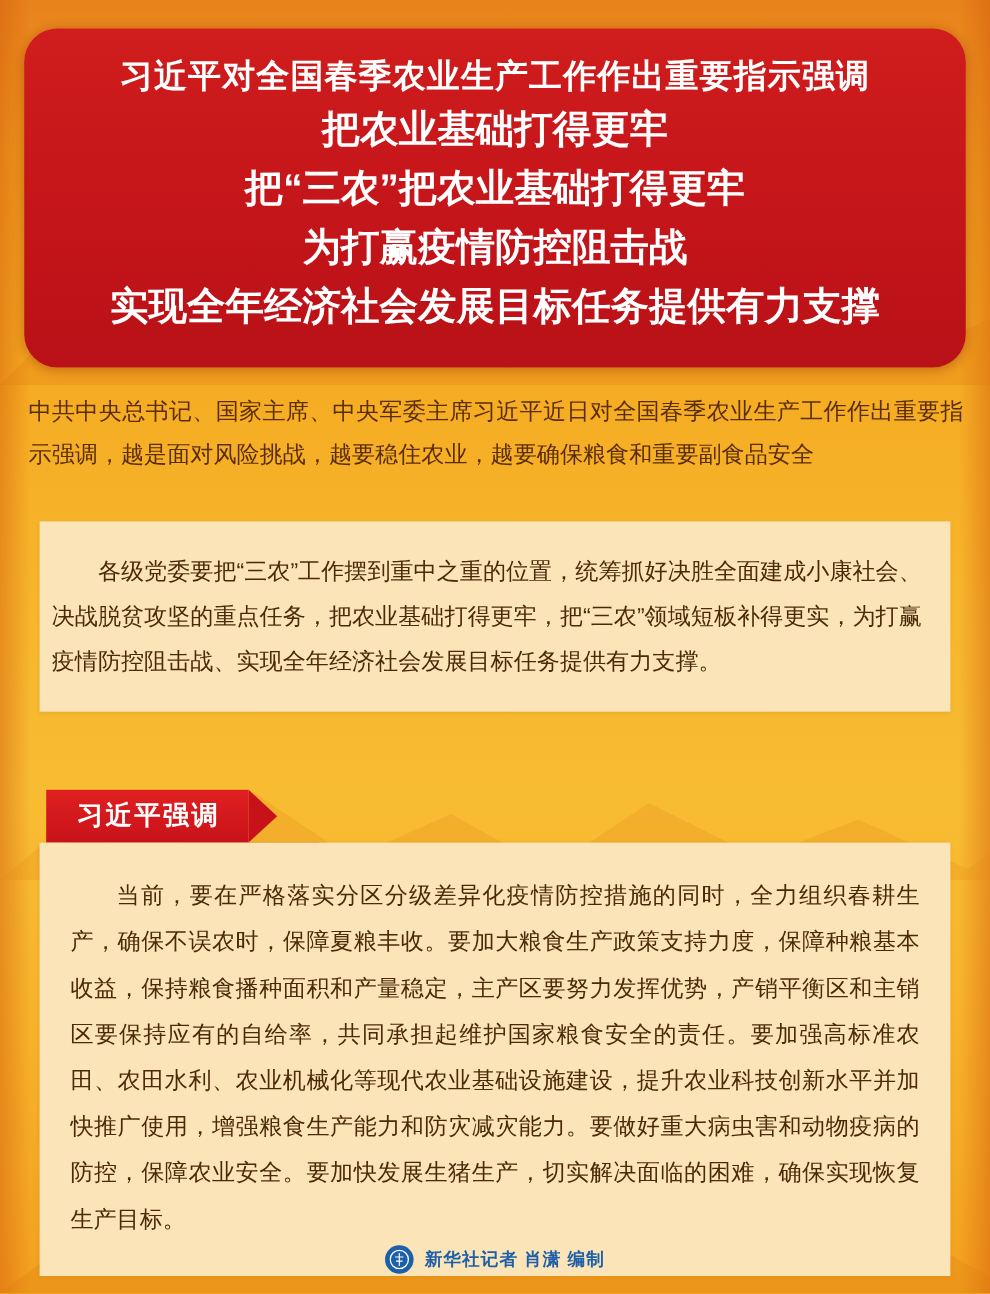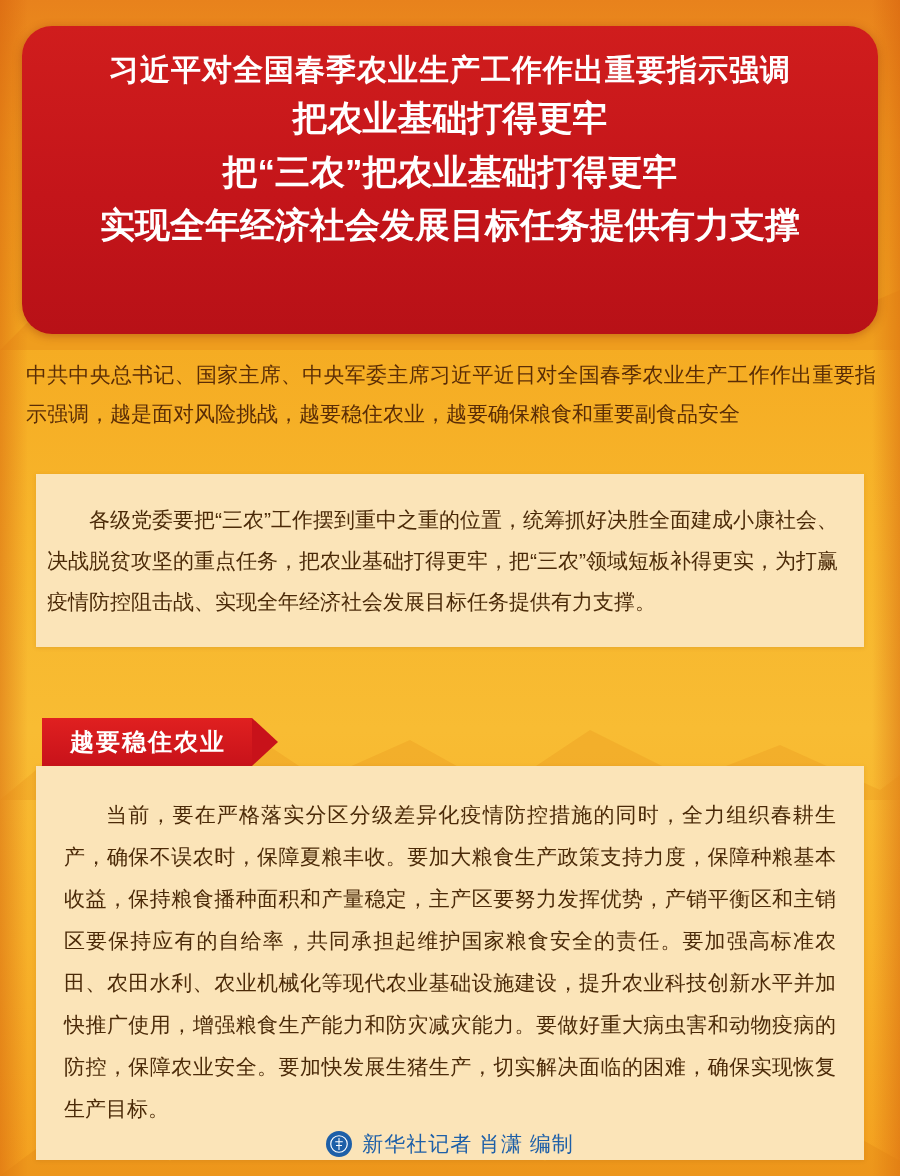--- a/index.html
+++ b/index.html
@@ -180,22 +180,23 @@
     background: #1d5fa8;
     display: flex;
     align-items: center;
     justify-content: center;
     color: #fff;
     font-size: 15px;
     line-height: 1;
   }
   .footer .credit {
     color: #1d5fa8;
-    font-size: 21px;
+    font-size: 16px;
     letter-spacing: 1px;
+    font-weight: bold;
   }
 </style>
 </head>
 <body>
 
 <div class="poster">
 
   <div class="side-deco left"></div>
   <div class="side-deco right"></div>
 
@@ -214,32 +215,33 @@
   <div class="mtn" style="top:996px;">
     <svg viewBox="0 0 900 180" preserveAspectRatio="none">
       <path d="M0,180 L80,120 L170,165 L260,105 L350,155 L450,115 L545,165 L640,110 L730,160 L820,120 L900,165 L900,180 Z" fill="#de7d11" opacity="0.5"></path>
     </svg>
   </div>
 
   <div class="banner">
     <div class="lead">习近平对全国春季农业生产工作作出重要指示强调</div>
     <div class="headline first">把农业基础打得更牢</div>
     <div class="headline">把“三农”把农业基础打得更牢</div>
+    <div class="headline">为打赢疫情防控阻击战</div>
     <div class="headline">实现全年经济社会发展目标任务提供有力支撑</div>
   </div>
 
   <div class="intro">中共中央总书记、国家主席、中央军委主席习近平近日对全国春季农业生产工作作出重要指示强调，越是面对风险挑战，越要稳住农业，越要确保粮食和重要副食品安全</div>
 
   <div class="quote-box">
     <p>各级党委要把“三农”工作摆到重中之重的位置，统筹抓好决胜全面建成小康社会、决战脱贫攻坚的重点任务，把农业基础打得更牢，把“三农”领域短板补得更实，为打赢疫情防控阻击战、实现全年经济社会发展目标任务提供有力支撑。</p>
   </div>
 
   <div class="ribbon-wrap">
     <div class="ribbon-shadow"></div>
-    <div class="ribbon">越要稳住农业</div>
+    <div class="ribbon">习近平强调</div>
   </div>
 
   <div class="quote-box2">
     <p>当前，要在严格落实分区分级差异化疫情防控措施的同时，全力组织春耕生产，确保不误农时，保障夏粮丰收。要加大粮食生产政策支持力度，保障种粮基本收益，保持粮食播种面积和产量稳定，主产区要努力发挥优势，产销平衡区和主销区要保持应有的自给率，共同承担起维护国家粮食安全的责任。要加强高标准农田、农田水利、农业机械化等现代农业基础设施建设，提升农业科技创新水平并加快推广使用，增强粮食生产能力和防灾减灾能力。要做好重大病虫害和动物疫病的防控，保障农业安全。要加快发展生猪生产，切实解决面临的困难，确保实现恢复生产目标。</p>
   </div>
 
   <div class="footer">
     <div class="logo">
       <svg width="18" height="18" viewBox="0 0 24 24" aria-hidden="true">
         <circle cx="12" cy="12" r="11" fill="none" stroke="#ffffff" stroke-width="1.6"></circle>

